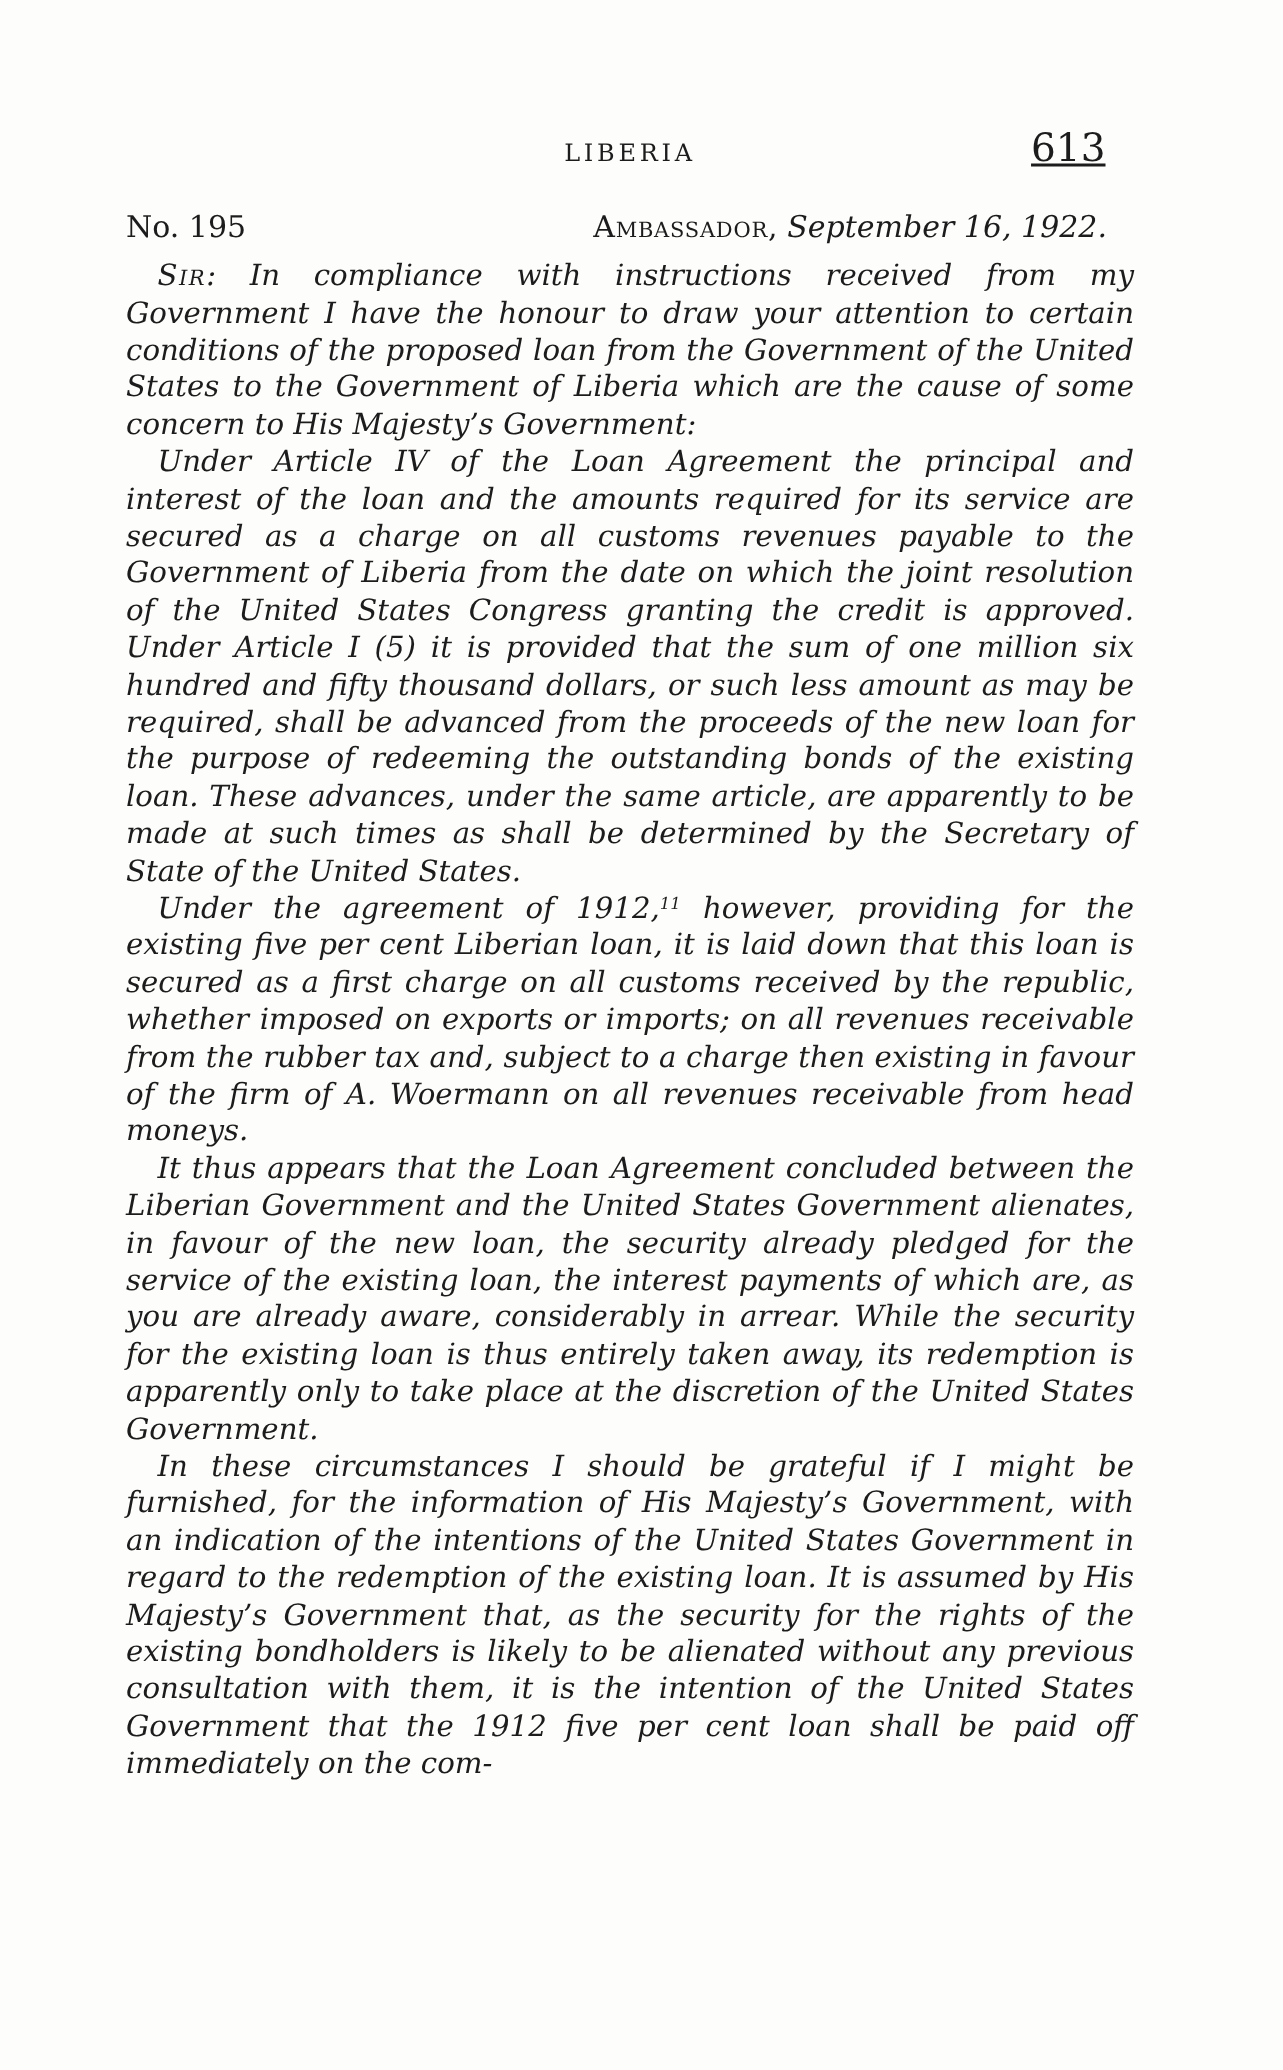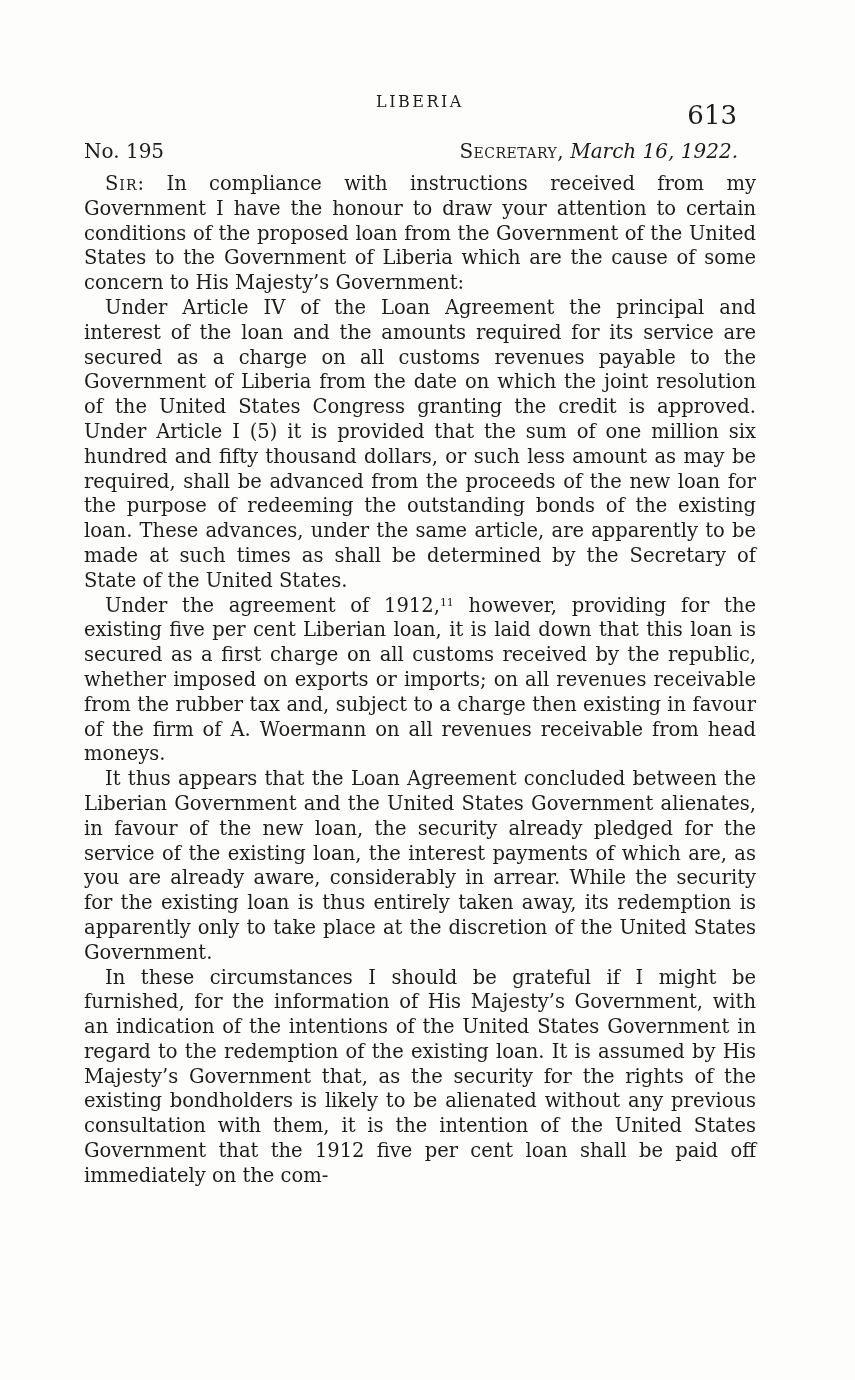--- a/index.html
+++ b/index.html
@@ -36,23 +36,24 @@
     left: 50%;
     top: 6px;
     transform: translateX(-50%);
     font-size: 16px;
     letter-spacing: 2.5px;
     white-space: nowrap;
   }
   .folio {
     position: absolute;
     right: 19px;
-    top: 16px;
+    top: 0;
     font-size: 26px;
     line-height: 26px;
+    text-decoration: underline;
   }
   .file-number {
     margin-top: 24px;
     font-size: 15px;
     line-height: 18px;
   }
   .doc-heading {
     margin-top: 6px;
     font-size: 21px;
     line-height: 26px;
@@ -63,21 +64,21 @@
     margin-top: 22px;
     display: flex;
     justify-content: space-between;
     align-items: flex-start;
     font-size: 20px;
     line-height: 26px;
   }
   .dateline { padding-right: 18px; white-space: nowrap; }
   .dateline .place { font-variant: small-caps; letter-spacing: 0.5px; }
   .dateline .date { font-style: italic; margin-left: 6px; }
-  .letter-body { margin-top: 8px; }
+  .letter-body { margin-top: 8px; font-style: italic; }
   .letter-body p {
     margin: 0;
     font-size: 19.5px;
     line-height: 24.8px;
     text-align: justify;
     text-indent: 21px;
   }
   .sc {
     font-variant: small-caps;
     letter-spacing: 1px;
@@ -116,21 +117,21 @@
     <div class="running-head">
       <span class="running-title">LIBERIA</span>
       <span class="folio">613</span>
     </div>
 
 
 
     <div class="doc-line">
       <span class="doc-number">No. 195</span>
       <span class="dateline">
-        <span class="place">Secretary,</span><span class="date">March 16, 1922.</span>
+        <span class="place">Ambassador,</span><span class="date">September 16, 1922.</span>
       </span>
     </div>
 
     <div class="letter-body">
       <p><span class="sc">Sir</span><span>: In compliance with instructions received from my Government I have the honour to draw your attention to certain conditions of the proposed loan from the Government of the United States to the Government of Liberia which are the cause of some concern to His Majesty’s Government:</span></p>
       <p>Under Article IV of the Loan Agreement the principal and interest of the loan and the amounts required for its service are secured as a charge on all customs revenues payable to the Government of Liberia from the date on which the joint resolution of the United States Congress granting the credit is approved. Under Article I (5) it is provided that the sum of one million six hundred and fifty thousand dollars, or such less amount as may be required, shall be advanced from the proceeds of the new loan for the purpose of redeeming the outstanding bonds of the existing loan. These advances, under the same article, are apparently to be made at such times as shall be determined by the Secretary of State of the United States.</p>
       <p><span>Under the agreement of 1912,</span><sup class="ref">11</sup><span> however, providing for the existing five per cent Liberian loan, it is laid down that this loan is secured as a first charge on all customs received by the republic, whether imposed on exports or imports; on all revenues receivable from the rubber tax and, subject to a charge then existing in favour of the firm of A. Woermann on all revenues receivable from head moneys.</span></p>
       <p>It thus appears that the Loan Agreement concluded between the Liberian Government and the United States Government alienates, in favour of the new loan, the security already pledged for the service of the existing loan, the interest payments of which are, as you are already aware, considerably in arrear. While the security for the existing loan is thus entirely taken away, its redemption is apparently only to take place at the discretion of the United States Government.</p>
       <p>In these circumstances I should be grateful if I might be furnished, for the information of His Majesty’s Government, with an indication of the intentions of the United States Government in regard to the redemption of the existing loan. It is assumed by His Majesty’s Government that, as the security for the rights of the existing bondholders is likely to be alienated without any previous consultation with them, it is the intention of the United States Government that the 1912 five per cent loan shall be paid off immediately on the com-</p>
     </div>

